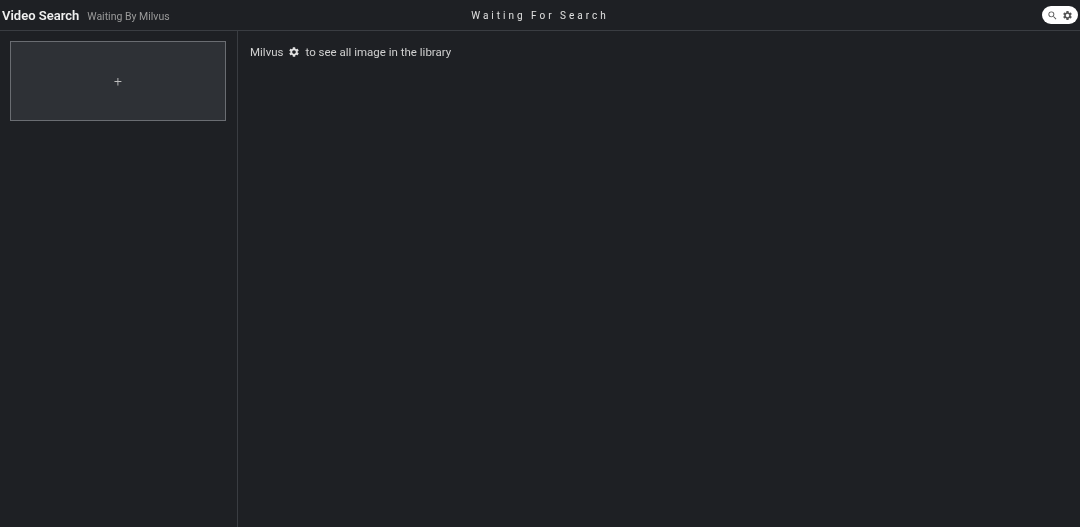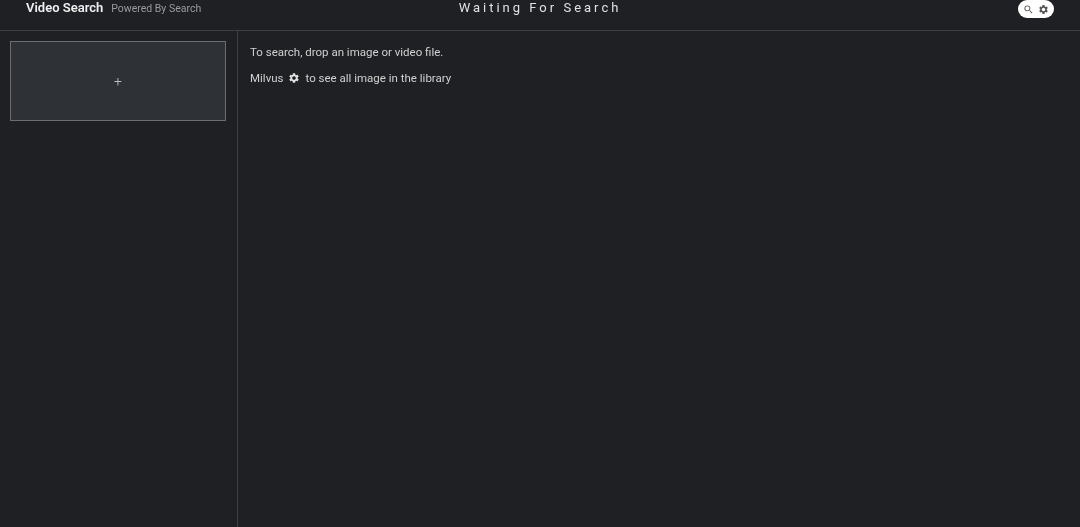--- a/index.html
+++ b/index.html
@@ -14,22 +14,22 @@
       background: #1e2024;
       font-family: -apple-system, BlinkMacSystemFont, "Segoe UI", Roboto, Arial, sans-serif;
       color: #e0e0e0;
       overflow: hidden;
     }
     
     .header {
       height: 31px;
       border-bottom: 1px solid #3a3d42;
       display: flex;
-      align-items: flex-start;
-      padding: 0 26px;
+      align-items: center;
+      padding: 0 2px;
       position: relative;
     }
     
     .header-left {
       display: flex;
       align-items: baseline;
       gap: 8px;
     }
     
     .app-title {
@@ -41,21 +41,21 @@
     .app-subtitle {
       font-size: 10.5px;
       color: #9a9a9a;
       font-weight: 400;
     }
     
     .header-center {
       position: absolute;
       left: 50%;
       transform: translateX(-50%);
-      font-size: 13px;
+      font-size: 10px;
       letter-spacing: 3px;
       color: #e0e0e0;
       font-weight: 400;
     }
     
     .header-right {
       margin-left: auto;
       display: flex;
       align-items: center;
     }
@@ -132,21 +132,21 @@
       height: 12px;
       fill: #e0e0e0;
     }
   </style>
 </head>
 <body>
 
 <div class="header">
   <div class="header-left">
     <span class="app-title">Video Search</span>
-    <span class="app-subtitle">Powered By Search</span>
+    <span class="app-subtitle">Waiting By Milvus</span>
   </div>
   <div class="header-center">Waiting For Search</div>
   <div class="header-right">
     <div class="icon-pill">
       <span>
         <svg viewBox="0 0 24 24">
             <path d="M15.5 14h-.79l-.28-.27A6.471 6.471 0 0016 9.5 6.5 6.5 0 109.5 16c1.61 0 3.09-.59 4.23-1.57l.27.28v.79l5 4.99L20.49 19l-4.99-5zm-6 0C7.01 14 5 11.99 5 9.5S7.01 5 9.5 5 14 7.01 14 9.5 11.99 14 9.5 14z"></path>
           </svg>
       </span>
       <span>
@@ -158,21 +158,20 @@
   </div>
 </div>
 
 <div class="main">
   <div class="sidebar">
     <div class="dropzone">
       <span class="dropzone-plus">+</span>
     </div>
   </div>
   <div class="content">
-    <div class="hint-line">To search, drop an image or video file.</div>
     <div class="hint-line">
       <span>Milvus</span>
       <span class="inline-gear">
         <svg viewBox="0 0 24 24">
             <path d="M19.14 12.94c.04-.3.06-.61.06-.94 0-.32-.02-.64-.07-.94l2.03-1.58a.49.49 0 00.12-.61l-1.92-3.32a.488.488 0 00-.59-.22l-2.39.96c-.5-.38-1.03-.7-1.62-.94l-.36-2.54a.484.484 0 00-.48-.41h-3.84c-.24 0-.43.17-.47.41l-.36 2.54c-.59.24-1.13.57-1.62.94l-2.39-.96c-.22-.08-.47 0-.59.22L2.74 8.87c-.12.21-.08.47.12.61l2.03 1.58c-.05.3-.09.63-.09.94 0 .31.02.64.07.94l-2.03 1.58a.49.49 0 00-.12.61l1.92 3.32c.12.22.37.29.59.22l2.39-.96c.5.38 1.03.7 1.62.94l.36 2.54c.05.24.24.41.48.41h3.84c.24 0 .44-.17.47-.41l.36-2.54c.59-.24 1.13-.56 1.62-.94l2.39.96c.22.08.47 0 .59-.22l1.92-3.32c.12-.22.07-.47-.12-.61l-2.01-1.58zM12 15.6c-1.98 0-3.6-1.62-3.6-3.6s1.62-3.6 3.6-3.6 3.6 1.62 3.6 3.6-1.62 3.6-3.6 3.6z"></path>
           </svg>
       </span>
       <span>to see all image in the library</span>
     </div>
   </div>

